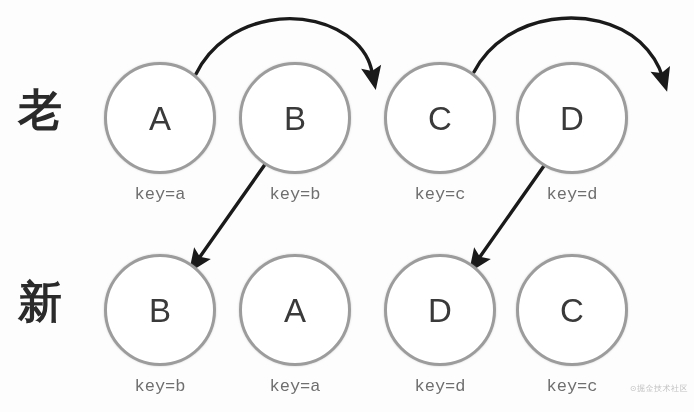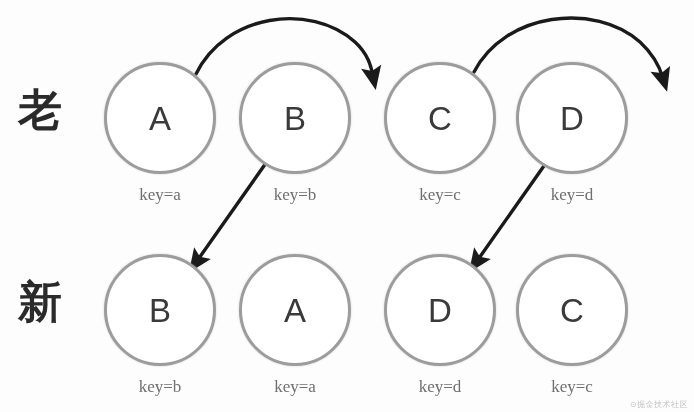--- a/index.html
+++ b/index.html
@@ -48,29 +48,29 @@
     font-family: "Liberation Sans", sans-serif;
     font-size: 33px;
     color: #3a3a3a;
     font-weight: 400;
     line-height: 1;
   }
   .key-label {
     position: absolute;
     width: 130px;
     text-align: center;
-    font-family: Liberation Serif, serif;
+    font-family: Liberation Mono, monospace;
     font-size: 17px;
     color: #6f6f6f;
     line-height: 1;
   }
   .watermark {
     position: absolute;
     right: 6px;
-    bottom: 2px;
+    bottom: 18px;
     font-family: "DejaVu Sans", sans-serif;
     font-size: 8px;
     color: #c2c2c2;
     letter-spacing: 0.5px;
     white-space: nowrap;
   }
 </style>
 </head>
 <body>
 

